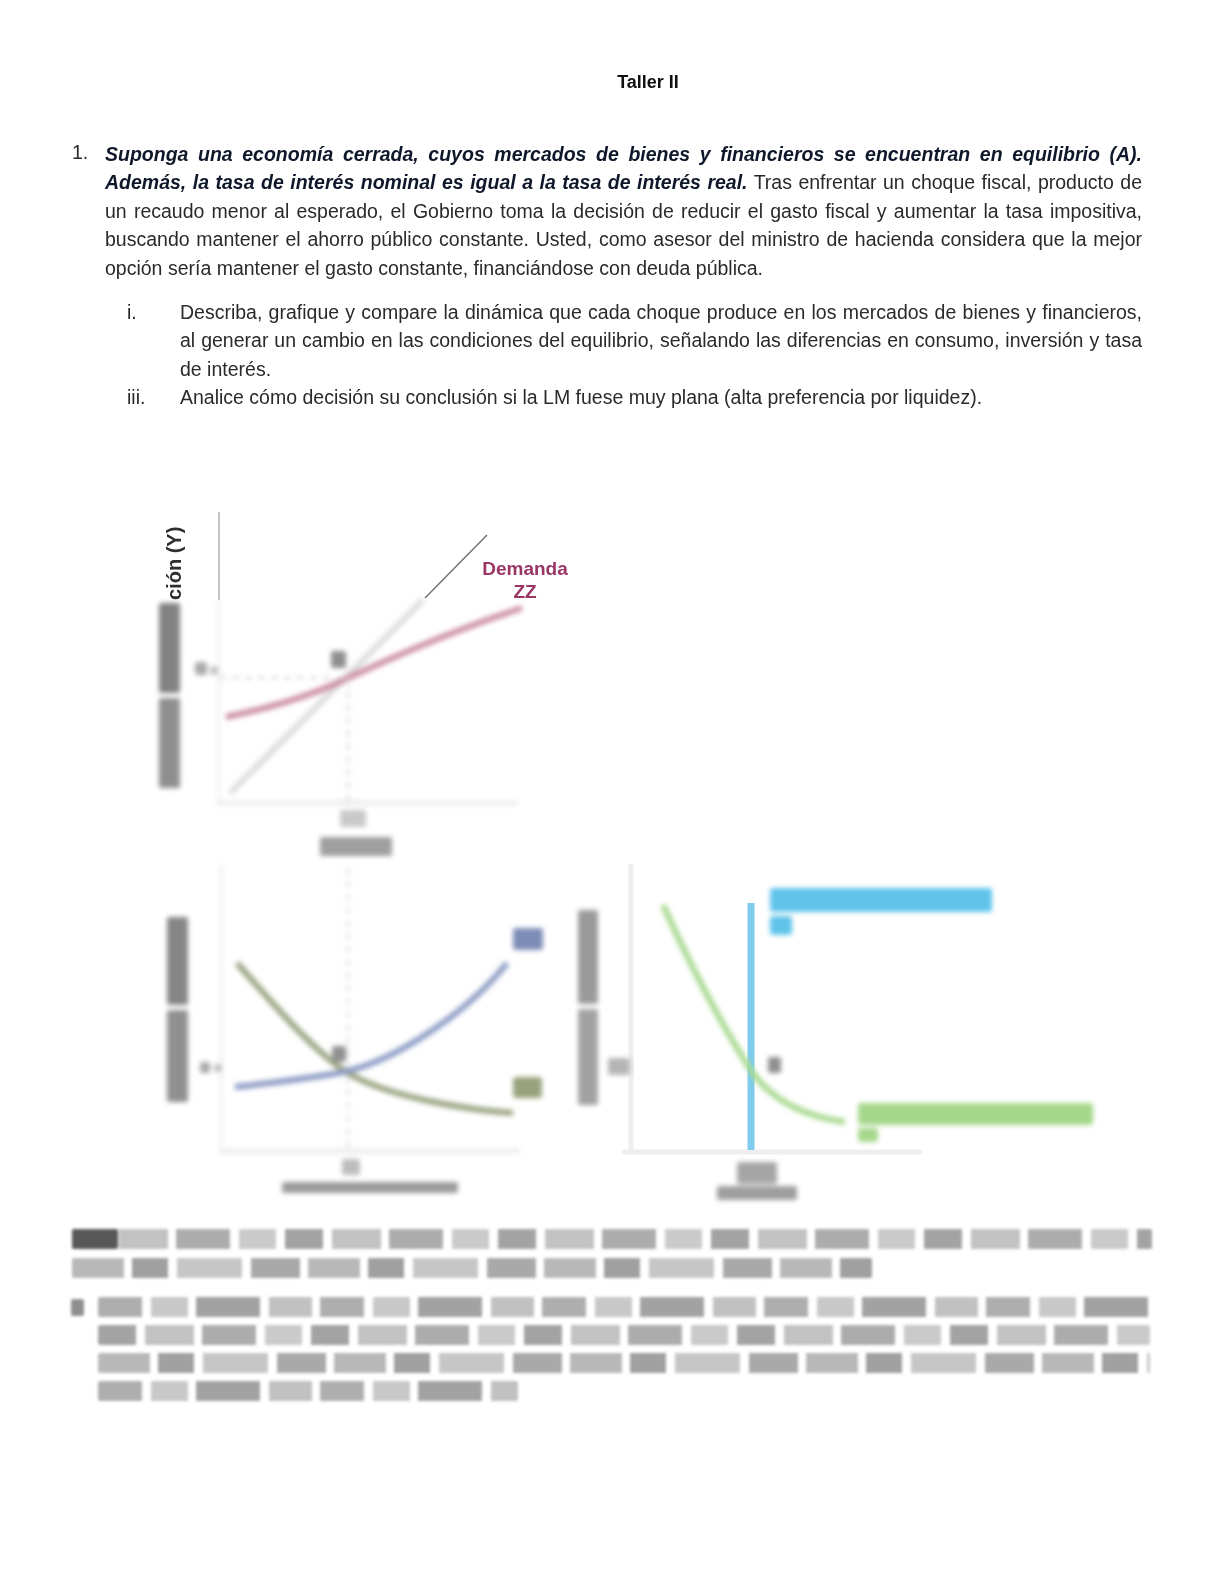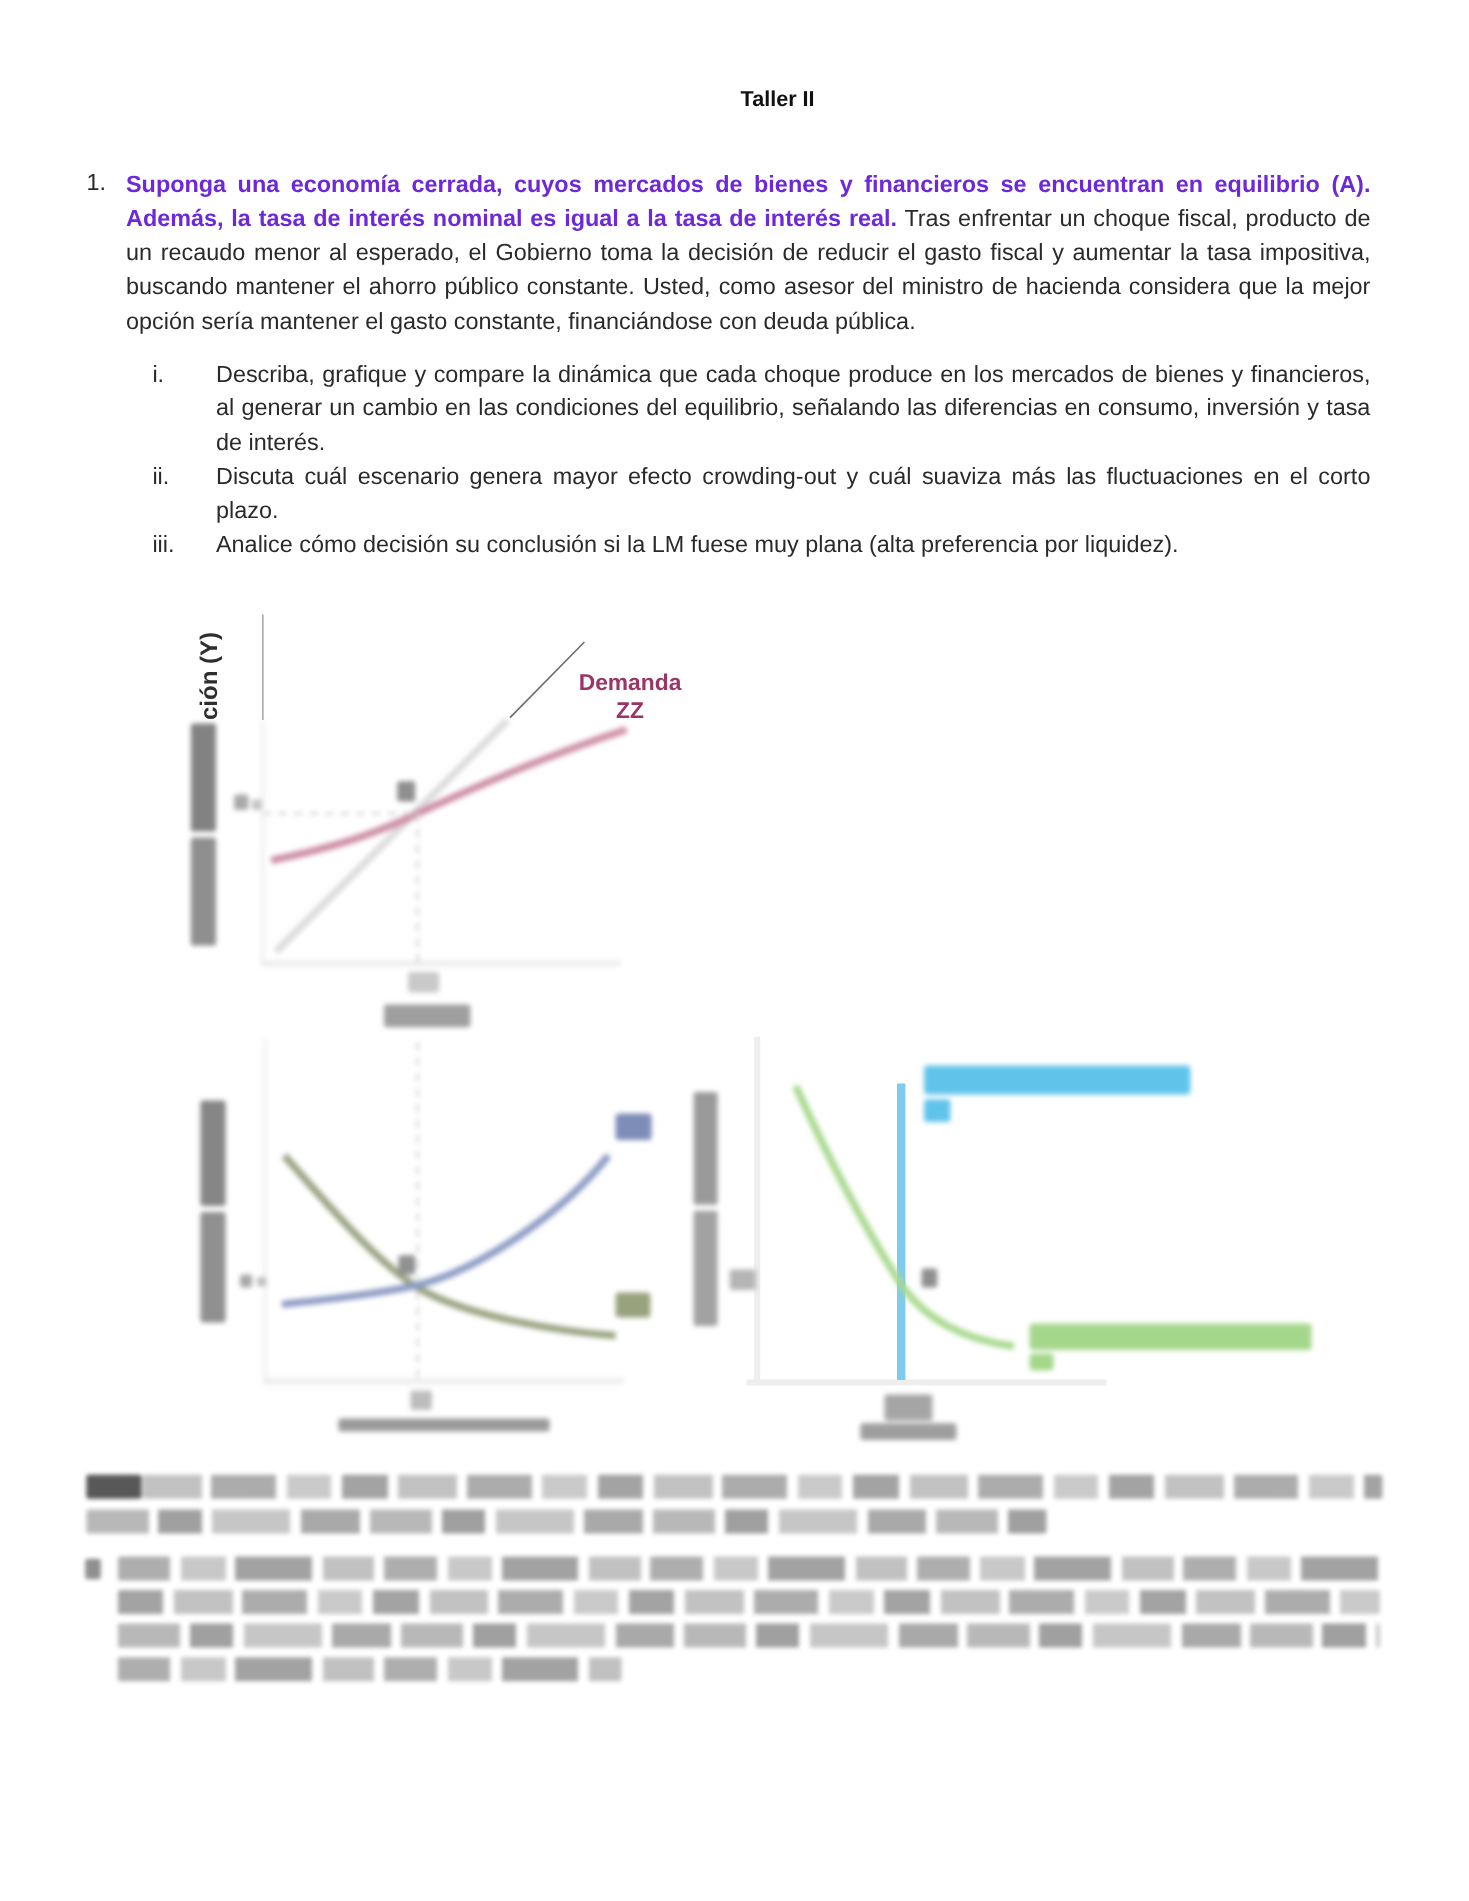--- a/index.html
+++ b/index.html
@@ -12,21 +12,21 @@
     overflow:hidden;
   }
   .doc-title{
     position:absolute;left:0;top:72px;width:1224px;
     text-align:center;font-size:18px;font-weight:700;color:#111;margin-left:36px;
   }
   
   .q1{position:absolute;left:72px;top:140px;width:1070px;}
   .q1-num{position:absolute;left:0;top:1px;font-size:19.5px;color:#2a2a2a;}
   .q1-body{margin-left:33px;font-size:19.5px;line-height:28.4px;text-align:justify;color:#2a2a2a;}
-  .q1-body b{color:#6d28d9;}
+  .q1-body b{color:#0f172a;font-style:italic;}
   .sublist{margin-top:16px;}
   .subitem{position:relative;padding-left:75px;font-size:19.5px;line-height:28.4px;text-align:justify;color:#2a2a2a;}
   .subitem .marker{position:absolute;left:22px;top:0;}
   
   .chart{position:absolute;}
   .blur2{filter:blur(2.4px);}
   svg text{font-family:"Liberation Sans", sans-serif;}
   
   .blur-line{
     position:absolute;height:20px;border-radius:2px;
@@ -46,24 +46,20 @@
   <div class="doc-title">Taller II</div>
 
   <div class="q1">
     <span class="q1-num">1.</span>
     <div class="q1-body">
       <b>Suponga una economía cerrada, cuyos mercados de bienes y financieros se encuentran en equilibrio (A). Además, la tasa de interés nominal es igual a la tasa de interés real.</b><span> Tras enfrentar un choque fiscal, producto de un recaudo menor al esperado, el Gobierno toma la decisión de reducir el gasto fiscal y aumentar la tasa impositiva, buscando mantener el ahorro público constante. Usted, como asesor del ministro de hacienda considera que la mejor opción sería mantener el gasto constante, financiándose con deuda pública.</span>
       <div class="sublist">
         <div class="subitem">
           <span class="marker">i.</span>
           <span>Describa, grafique y compare la dinámica que cada choque produce en los mercados de bienes y financieros, al generar un cambio en las condiciones del equilibrio, señalando las diferencias en consumo, inversión y tasa de interés.</span>
-        </div>
-        <div class="subitem">
-          <span class="marker">ii.</span>
-          <span>Discuta cuál escenario genera mayor efecto crowding-out y cuál suaviza más las fluctuaciones en el corto plazo.</span>
         </div>
         <div class="subitem">
           <span class="marker">iii.</span>
           <span>Analice cómo decisión su conclusión si la LM fuese muy plana (alta preferencia por liquidez).</span>
         </div>
       </div>
     </div>
   </div>
 
   <svg class="chart" style="left:150px;top:500px;" width="430" height="360" viewBox="0 0 430 360">

